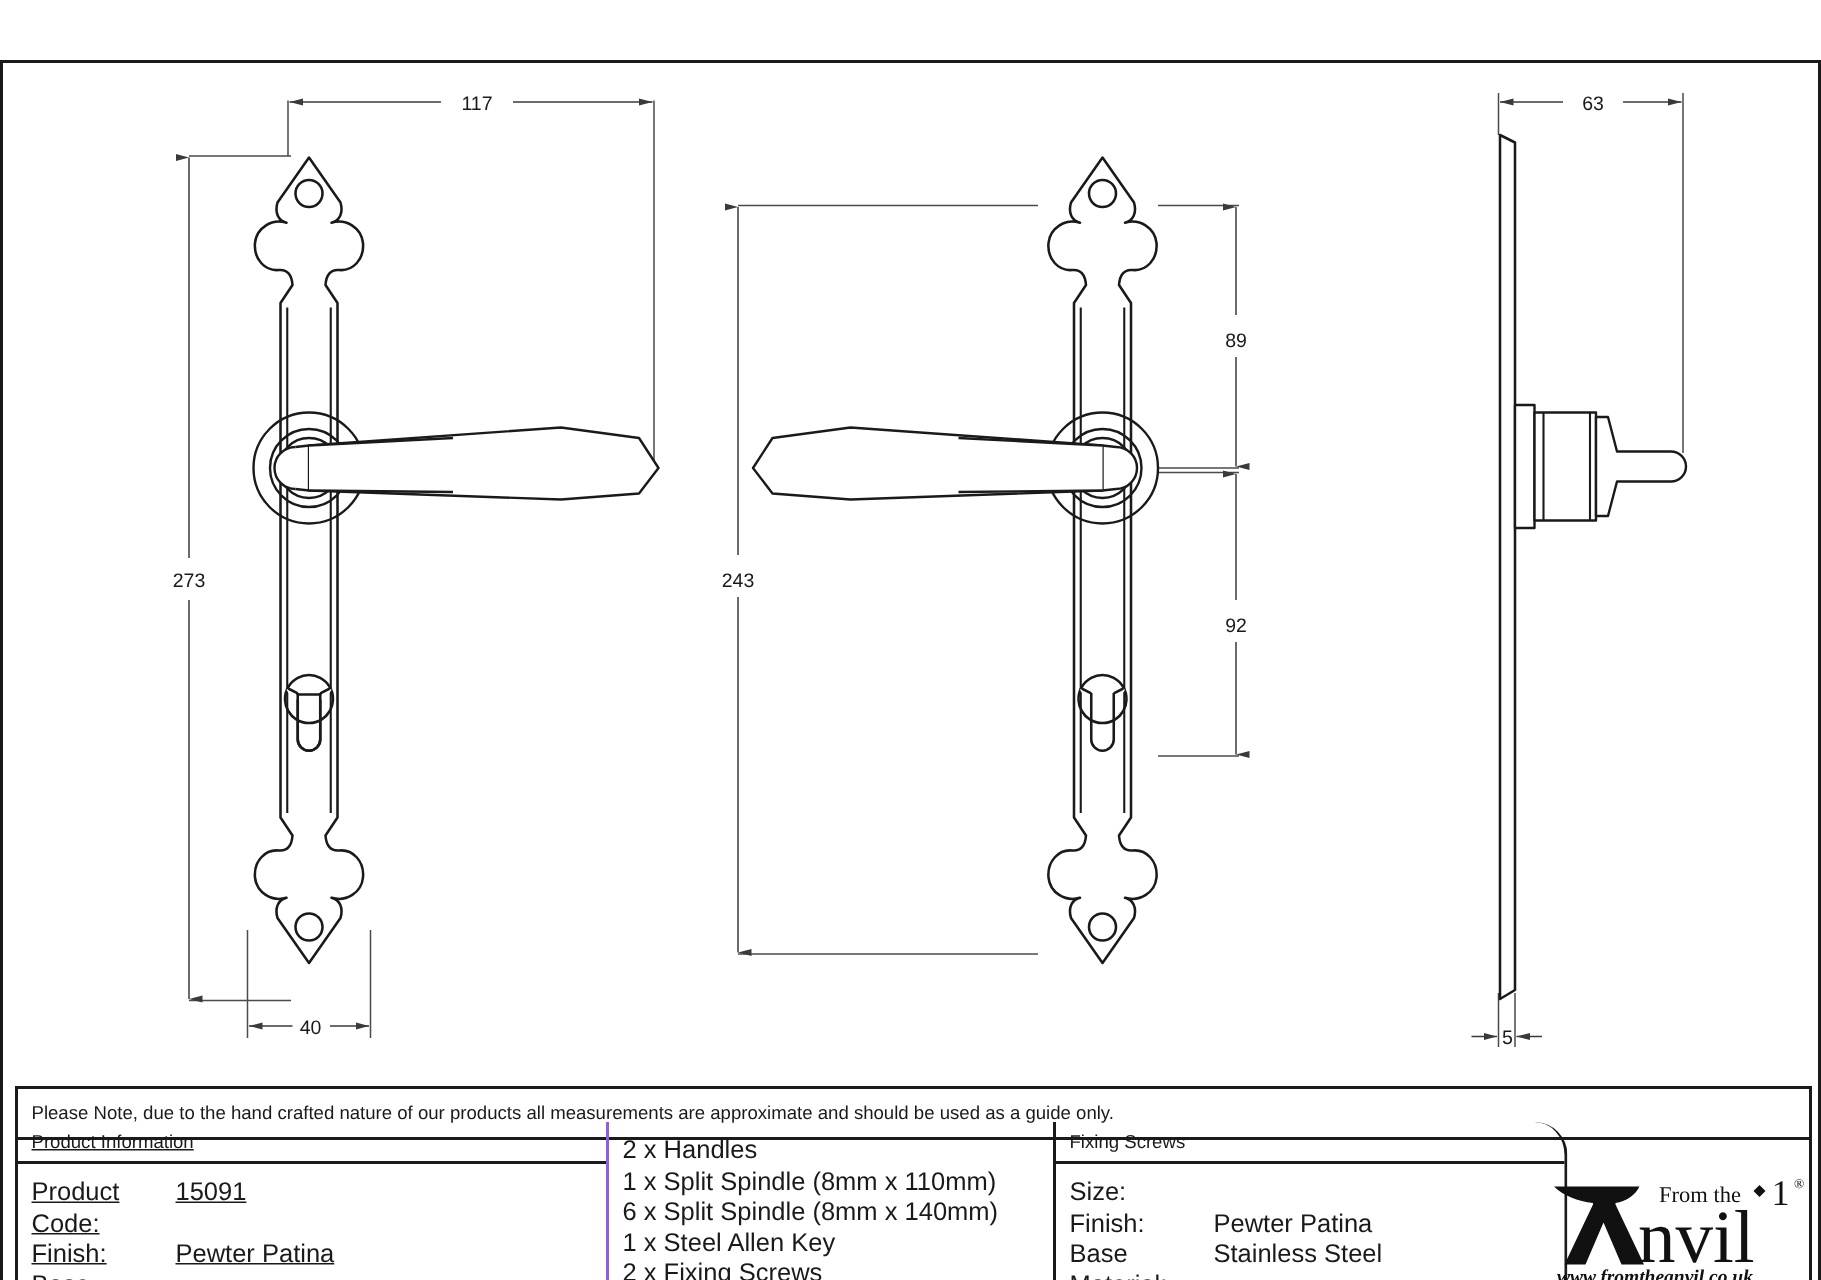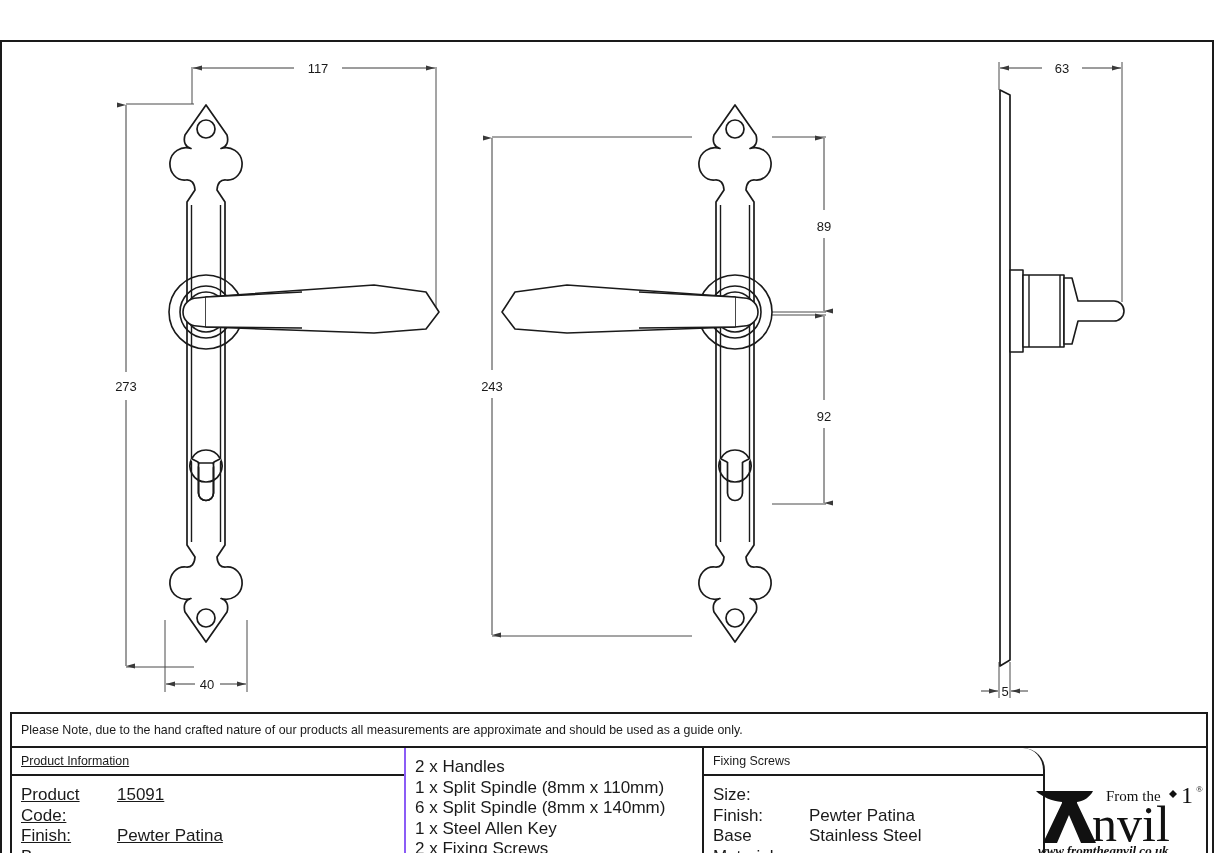--- a/index.html
+++ b/index.html
@@ -33,21 +33,21 @@
   #info-table {
     position: absolute;
     left: 0;
     top: 668px;
     width: 1214px;
     height: 185px;
     box-sizing: border-box;
   }
   .tbl-note {
     position: absolute;
-    left: 8px; top: 2px;
+    left: 8px; top: 14px;
     width: 1198px; height: 36px;
     border: 2px solid #1a1a1a;
     box-sizing: border-box;
     display: flex;
     align-items: center;
     padding-left: 9px;
     font-size: 12.4px;
   }
   .tbl-main {
     position: absolute;

